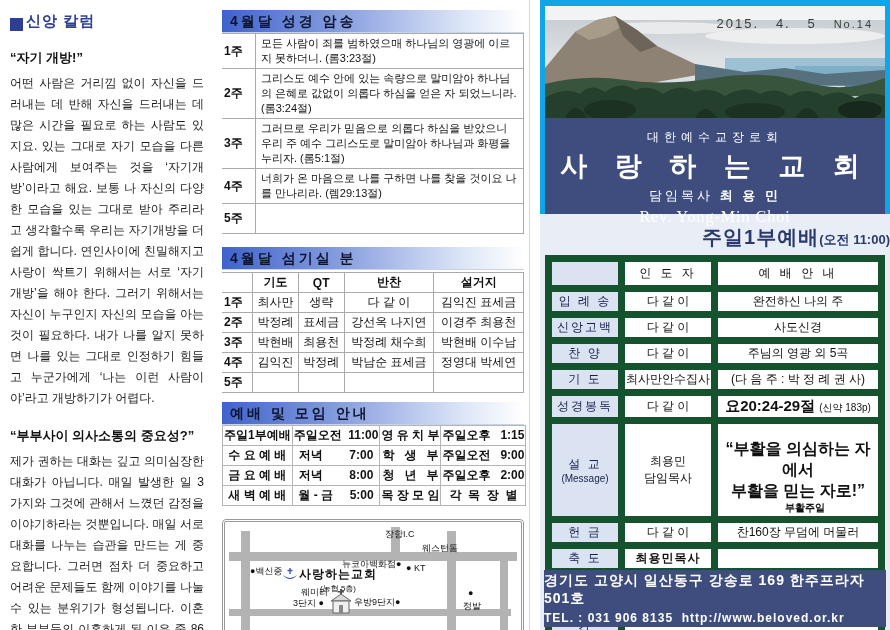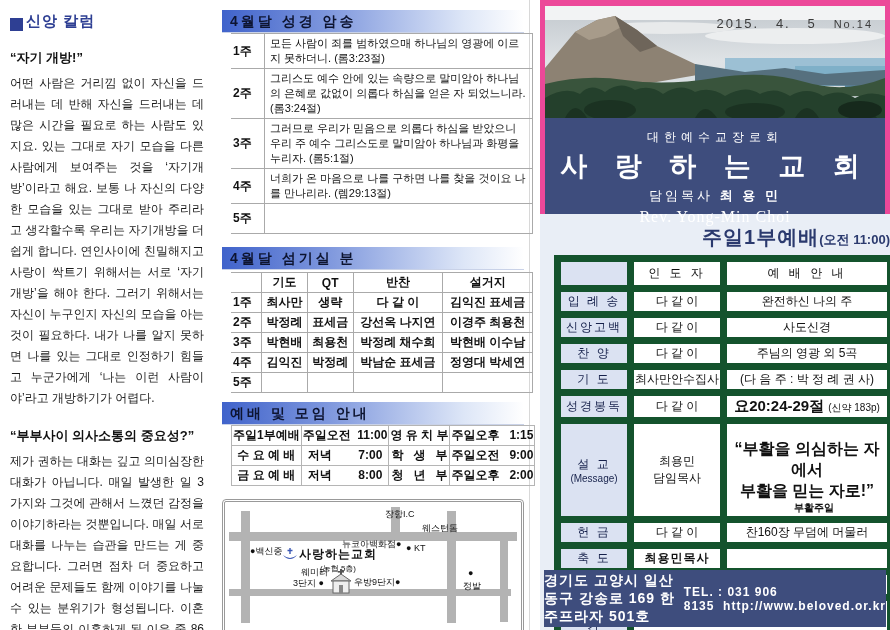--- a/index.html
+++ b/index.html
@@ -13,45 +13,45 @@
   .col-title .sq{display:inline-block;width:13px;height:13px;background:#2e3f93;margin-right:1px;}
   .article{margin-top:18px;}
   .article h3{margin:0 0 6px 0;font-size:13px;color:#111;}
   .article p{margin:0;font-size:12px;line-height:21px;text-align:justify;word-break:break-all;color:#1a1a1a;}
 
   
   .mid-col{position:absolute;left:222px;top:10px;width:302px;}
   .sec-title{height:22px;line-height:22px;padding-left:8px;font-size:14px;font-weight:bold;color:#0d1430;
              letter-spacing:3px;background:linear-gradient(to right,#4063cb 0%,#7e97dd 35%,#dde6f7 80%,#ffffff 100%);
              border-bottom:1px solid #c9d2e8;}
-  table{border-collapse:collapse;width:100%;margin-left:9px;}
+  table{border-collapse:collapse;width:100%;}
   .mem-table td,.mem-table th{border:1px solid #aaa;font-size:11px;padding:2px 5px;vertical-align:top;}
   .mem-table th{width:26px;font-size:12px;text-align:left;vertical-align:middle;padding-left:2px;border-left:none;background:#fff;}
   .mem-table td{line-height:15px;}
   .mem-table tr{height:30px;}
   .srv-table{margin-top:2px;}
-  .srv-table td,.srv-table th{border:1px solid #aaa;font-size:12px;text-align:center;padding:1px 2px;height:16px;font-weight:bold;}
+  .srv-table td,.srv-table th{border:1px solid #aaa;font-size:12px;text-align:center;padding:1px 2px;height:16px;}
   .srv-table th{font-weight:bold;}
   .srv-table .wk{width:26px;text-align:left;border-left:none;font-weight:bold;padding-left:2px;}
   .sch-table td{border:1px solid #b5b5b5;font-size:12px;font-weight:bold;text-align:center;height:17px;white-space:pre;}
   .sch-table td:first-child{width:78px;}
   .sch-table td:nth-child(2){width:72px;}
   .sch-table td:nth-child(3){width:70px;}
 
   
   .map-box{position:relative;margin-top:13px;height:152px;background:#fff;border:3px double #999;border-radius:4px;}
   .road{position:absolute;background:#b3b3b3;}
   .map-label{position:absolute;font-size:9px;color:#111;white-space:nowrap;}
   .map-church{position:absolute;left:56px;top:44px;display:flex;align-items:flex-start;}
   .map-church .nm{font-size:12px;font-weight:bold;letter-spacing:1px;}
   .map-church .fl{font-size:8px;text-align:center;}
   .bldg{position:absolute;left:102px;top:66px;}
 
   
-  .right-panel{position:absolute;left:540px;top:0;width:350px;height:630px;background:#ec4899;}
+  .right-panel{position:absolute;left:540px;top:0;width:350px;height:630px;background:#0ea5e9;}
   .panel-lower{position:absolute;left:0;right:0;top:214px;bottom:0;background:#e9eef6;}
   .photo{position:absolute;left:5px;top:6px;width:340px;height:112px;overflow:hidden;}
   .date-line{position:absolute;right:12px;top:10px;font-size:13px;color:#3c3c3c;letter-spacing:2px;white-space:pre;}
   .navy-band{position:absolute;left:5px;top:118px;width:340px;height:96px;background:#3e4d7d;color:#fff;text-align:center;}
   .navy-band .den{font-size:12px;letter-spacing:5px;margin-top:11px;}
   .navy-band .nm{font-size:27px;font-weight:bold;letter-spacing:10px;margin-top:2px;}
   .navy-band .pastor{font-size:13px;letter-spacing:3px;margin-top:3px;}
   .navy-band .rev{font-size:16px;font-family:"Liberation Serif","DejaVu Serif",serif;margin-top:3px;letter-spacing:1px;}
   .svc-heading{position:absolute;left:0;right:0;top:224px;text-align:right;font-weight:bold;color:#2b3a6e;margin-left:27px;}
   .svc-heading .big{font-size:20px;letter-spacing:1px;}
@@ -66,21 +66,21 @@
   .svc-table .hdr td:first-child{background:#dbe2f2;}
   .scrip-main{font-size:15px;font-weight:bold;}
   .scrip-note{font-size:10px;margin-left:4px;}
   .sermon-q{font-size:16px;font-weight:bold;line-height:1.3;text-align:center;padding-top:14px;}
   .sermon-tag{font-size:10px;font-weight:bold;text-align:right;padding-right:52px;}
   .sermon-row{height:56px;}
   .fellow{font-size:14px;letter-spacing:5px;font-weight:bold;}
   .last-row{height:20px;}
   .bold-ldr{font-weight:bold;font-size:13px;letter-spacing:1px;}
   .footer-band{position:absolute;left:4px;right:4px;top:570px;height:57px;background:#3e4d7d;color:#fff;
-               display:flex;flex-direction:row;align-items:center;justify-content:center;gap:3px;}
+               display:flex;flex-direction:column;align-items:flex-start;justify-content:center;gap:3px;}
   .footer-band .addr{font-size:14px;font-weight:bold;letter-spacing:1px;}
   .footer-band .tel{font-size:12px;font-weight:bold;letter-spacing:1px;}
 </style>
 </head>
 <body>
 
 <div class="page">
 
   <div class="fold" style="left:529px"></div>
 
@@ -188,20 +188,26 @@
             <td>수 요 예 배</td>
             <td>저녁        7:00</td>
             <td>학   생   부</td>
             <td>주일오전   9:00</td>
           </tr>
           <tr>
             <td>금 요 예 배</td>
             <td>저녁        8:00</td>
             <td>청   년   부</td>
             <td>주일오후   2:00</td>
+          </tr>
+          <tr>
+            <td>새 벽 예 배</td>
+            <td>월 - 금     5:00</td>
+            <td>목 장 모 임</td>
+            <td>각  목  장  별</td>
           </tr>
         </tbody>
     </table>
 
     <div class="map-box">
 
       <div class="road" style="left:4px;top:30px;right:4px;height:9px"></div>
       <div class="road" style="left:4px;top:87px;width:282px;height:7px"></div>
 
       <div class="road" style="left:16px;top:9px;width:9px;height:112px"></div>

